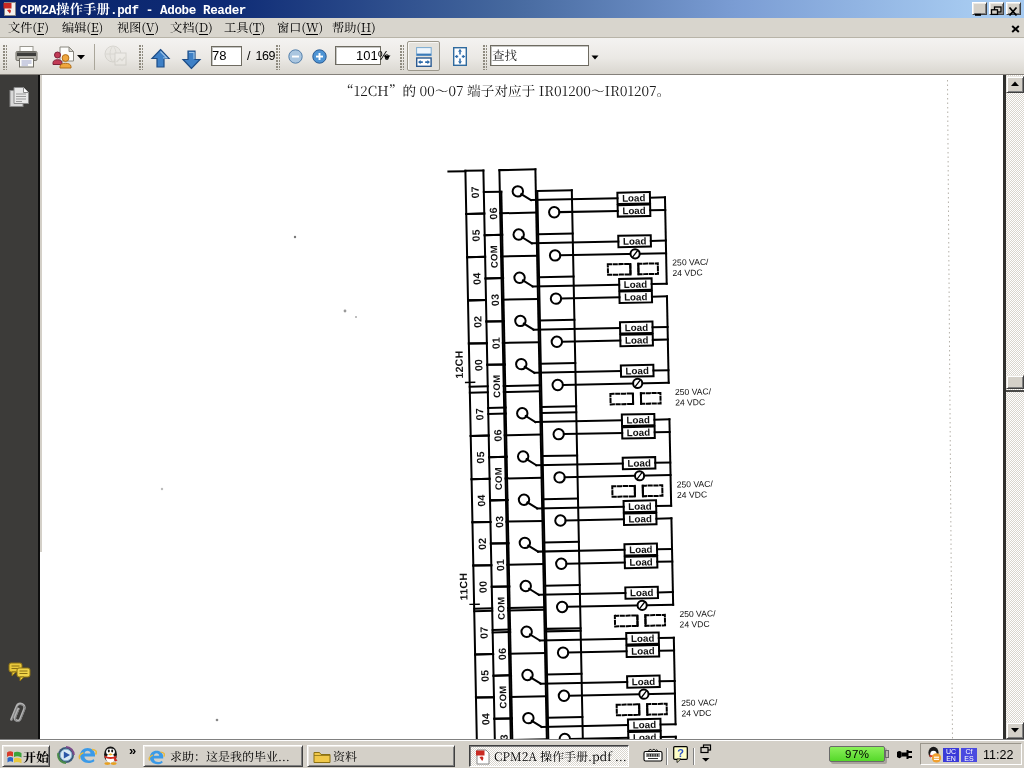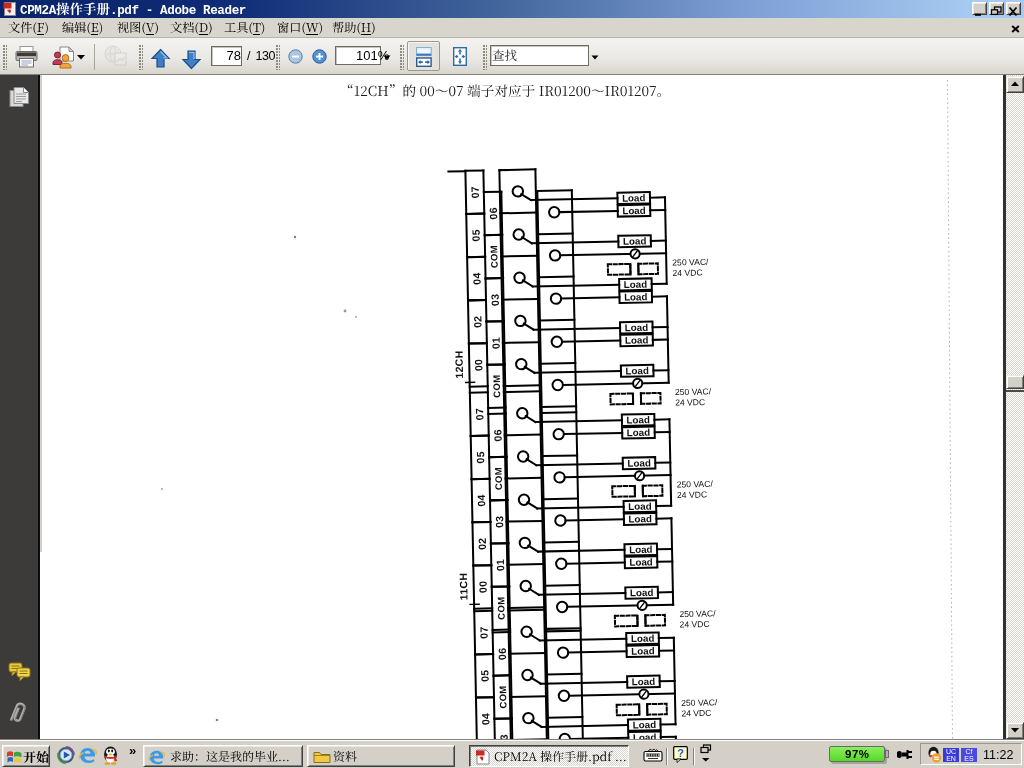--- a/index.html
+++ b/index.html
@@ -140,22 +140,22 @@
 
     <svg class="ab" style="left:150px;top:10px" width="21" height="21" viewBox="0 0 21 21">
       <path d="M10.5 1.5 L19 10.5 L14 10.5 L14 19 L7 19 L7 10.5 L2 10.5 Z" fill="#3e80c6" stroke="#1d4c86" stroke-width="1.2"></path>
       <path d="M10.5 3.5 L16.8 10 L13 10" fill="none" stroke="#9cc3e8" stroke-width="1.2"></path>
     </svg>
 
     <svg class="ab" style="left:181px;top:11px" width="21" height="21" viewBox="0 0 21 21">
       <path d="M10.5 19.5 L2 10.5 L7 10.5 L7 2 L14 2 L14 10.5 L19 10.5 Z" fill="#3e80c6" stroke="#1d4c86" stroke-width="1.2"></path>
       <path d="M8 3.5 L13 3.5 L13 10" fill="none" stroke="#9cc3e8" stroke-width="1.2"></path>
     </svg>
-    <div class="tbox" style="left:211px;top:8px;width:31px;height:20px;text-align:right;line-height:18px">78</div>
-    <div class="ab" style="left:247px;top:11px;font-size:12.5px;letter-spacing:-0.35px;color:#000">/  130</div>
+    <div class="tbox" style="left:211px;top:8px;width:31px;height:20px;text-align:left;line-height:18px">78</div>
+    <div class="ab" style="left:247px;top:11px;font-size:12.5px;letter-spacing:-0.35px;color:#000">/  169</div>
     <div class="grip" style="left:276px"></div>
 
     <svg class="ab" style="left:288px;top:11px" width="15" height="15" viewBox="0 0 15 15">
       <circle cx="7.5" cy="7.5" r="6.7" fill="#aac6e0" stroke="#5580ab"></circle>
       <rect x="4" y="6.6" width="7" height="1.9" fill="#fff"></rect>
     </svg>
 
     <svg class="ab" style="left:311.5px;top:11px" width="15" height="15" viewBox="0 0 15 15">
       <circle cx="7.5" cy="7.5" r="6.7" fill="#4e94d4" stroke="#2a5a92"></circle>
       <rect x="4" y="6.6" width="7" height="1.9" fill="#fff"></rect>
@@ -632,21 +632,21 @@
     </svg>
     <div class="tsep" style="left:693px"></div>
     <svg class="ab" style="left:700px;top:3px" width="12" height="18" viewBox="0 0 12 18">
       <rect x="3.5" y="1" width="7" height="5" fill="none" stroke="#000" stroke-width="1.2"></rect>
       <rect x="1" y="3.5" width="7" height="5" fill="#d4d0c8" stroke="#000" stroke-width="1.2"></rect>
       <path d="M2 14 L9.5 14 L5.75 17.5Z" fill="#000"></path>
     </svg>
 
     <div class="ab" style="left:829px;top:5px;width:56px;height:16px;background:linear-gradient(180deg,#8af05a,#55d82a);border:1px solid #6a6a6a;border-radius:2px;box-shadow:2px 2px 0 #a8a49c"></div>
     <div class="ab" style="left:885px;top:9px;width:4px;height:8px;background:#b8b4ac;border:1px solid #6a6a6a"></div>
-    <div class="ab" style="left:845px;top:6.5px;font-size:11.5px;font-weight:bold;color:#000;letter-spacing:0.5px">97%</div>
+    <div class="ab" style="left:845px;top:6.5px;font-size:11.5px;font-weight:normal;color:#000;letter-spacing:0.5px">97%</div>
 
     <svg class="ab" style="left:896px;top:7px" width="18" height="13" viewBox="0 0 18 13">
       <path d="M1 4 C3 2.5 4 2.5 5.5 4 L5.5 9 C4 10.5 3 10.5 1 9 Z" fill="#000"></path>
       <rect x="5.5" y="4.5" width="6" height="4" fill="#000"></rect>
       <path d="M11.5 2 L11.5 11 M11.5 4 L16 4 M11.5 9 L16 9" stroke="#000" stroke-width="2"></path>
     </svg>
 
     <div class="ab" style="left:920px;top:2px;width:102px;height:22px;border:1px solid;border-color:#9a968c #fff #fff #9a968c"></div>
     <svg class="ab" style="left:925px;top:5px" width="17" height="17" viewBox="0 0 19 20">
       <ellipse cx="9.5" cy="8" rx="6" ry="7" fill="#181818"></ellipse>

